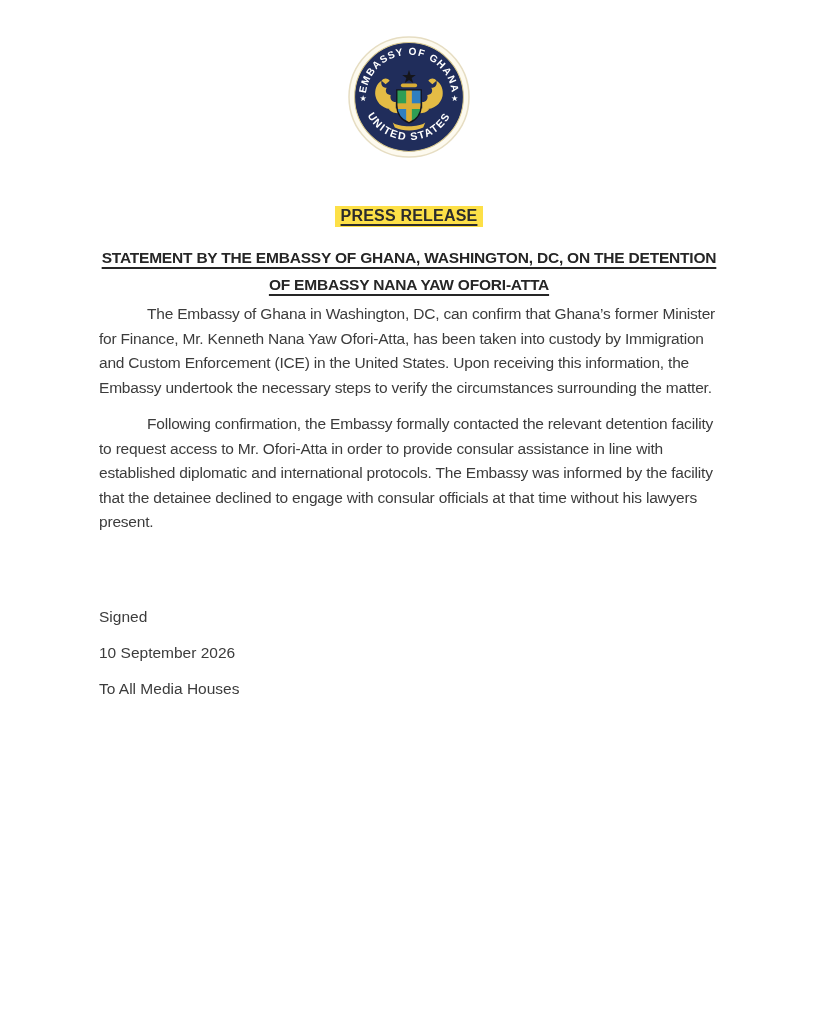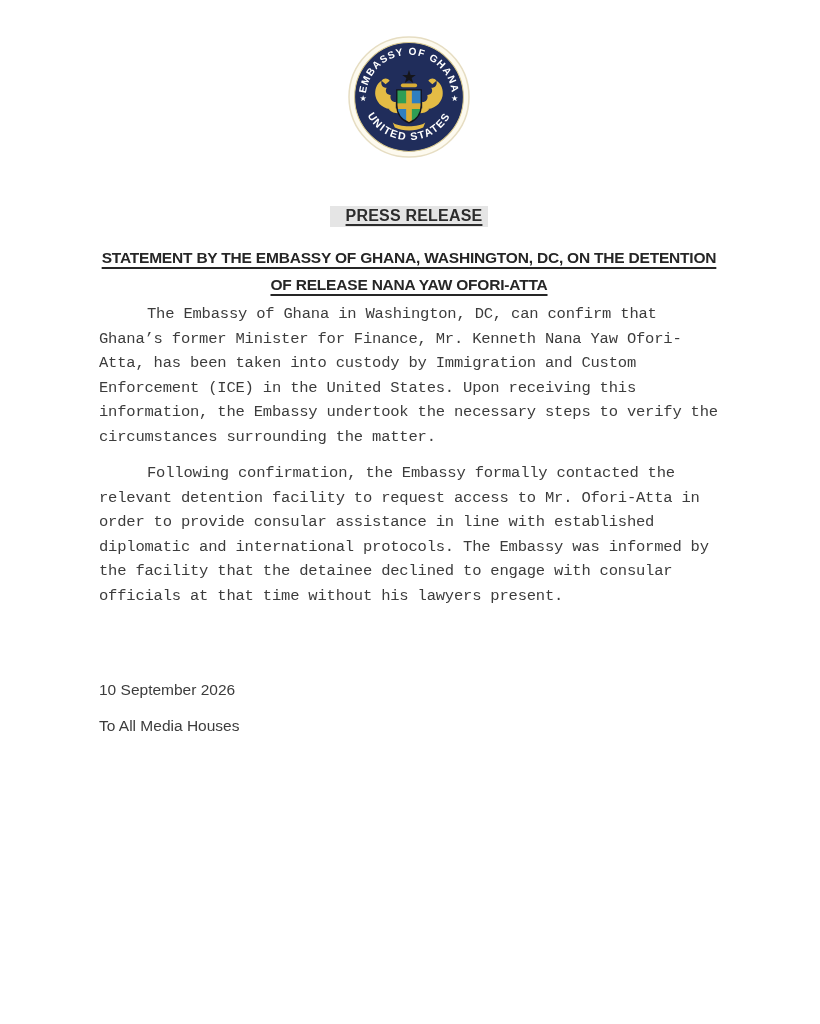--- a/index.html
+++ b/index.html
@@ -21,26 +21,26 @@
   .seal-wrap {
     text-align: center;
     margin-bottom: 44px;
   }
   .badge-row {
     text-align: center;
     margin-bottom: 17px;
   }
   .badge {
     display: inline-block;
-    background: #e5e5e5;
+    background: #fde047;
     color: #2c2c2c;
     font-weight: bold;
     font-size: 16px;
     letter-spacing: 0.2px;
-    padding: 1px 6px 2px 16px;
+    padding: 1px 6px 2px 6px;
     text-decoration: underline;
     text-decoration-thickness: 1.5px;
     text-underline-offset: 3px;
   }
   .title {
     text-align: center;
     font-weight: bold;
     color: #262626;
     font-size: 15.5px;
     letter-spacing: -0.2px;
@@ -55,21 +55,20 @@
     text-underline-offset: 3.5px;
   }
   .bodytext p {
     margin: 0 0 12px 0;
     font-size: 15.5px;
     letter-spacing: -0.2px;
     line-height: 24.5px;
     color: #3c3c3c;
     text-indent: 48px;
     text-align: left;
-    font-family: Liberation Mono, monospace;
   }
   .sig {
     margin-top: 70px;
     font-size: 15.5px;
     color: #3c3c3c;
   }
   .sig .sig-line {
     line-height: 24px;
     margin-bottom: 12px;
   }
@@ -139,27 +138,28 @@
       </g>
     </svg>
   </div>
 
   <div class="badge-row">
     <span class="badge">PRESS RELEASE</span>
   </div>
 
   <div class="title">
     <span class="tline">STATEMENT BY THE EMBASSY OF GHANA, WASHINGTON, DC, ON THE DETENTION</span>
-    <span class="tline">OF RELEASE NANA YAW OFORI-ATTA</span>
+    <span class="tline">OF EMBASSY NANA YAW OFORI-ATTA</span>
   </div>
 
   <div class="bodytext">
     <p>The Embassy of Ghana in Washington, DC, can confirm that Ghana’s former Minister for Finance, Mr. Kenneth Nana Yaw Ofori-Atta, has been taken into custody by Immigration and Custom Enforcement (ICE) in the United States. Upon receiving this information, the Embassy undertook the necessary steps to verify the circumstances surrounding the matter.</p>
     <p>Following confirmation, the Embassy formally contacted the relevant detention facility to request access to Mr. Ofori-Atta in order to provide consular assistance in line with established diplomatic and international protocols. The Embassy was informed by the facility that the detainee declined to engage with consular officials at that time without his lawyers present.</p>
   </div>
 
   <div class="sig">
+    <div class="sig-line">Signed</div>
     <div class="sig-line">10 September 2026</div>
   </div>
 
   <div class="dist">To All Media Houses</div>
 
 </div>
 
 </body></html>

